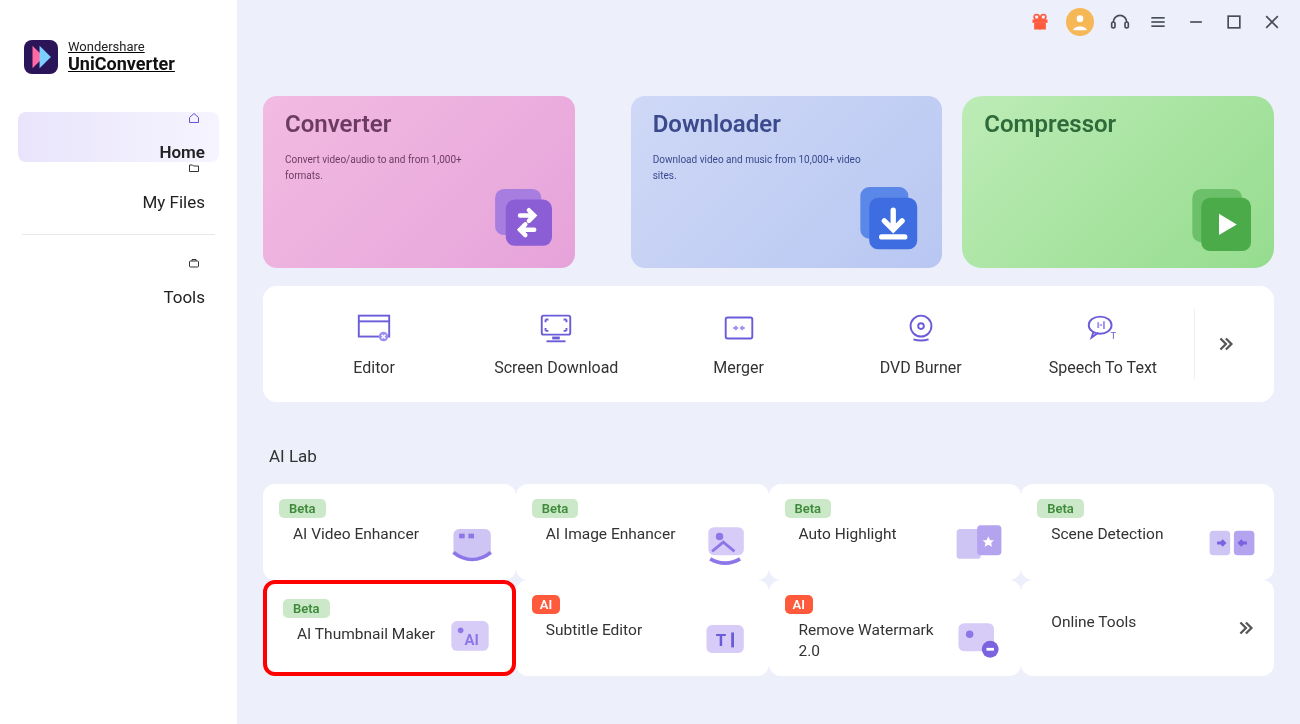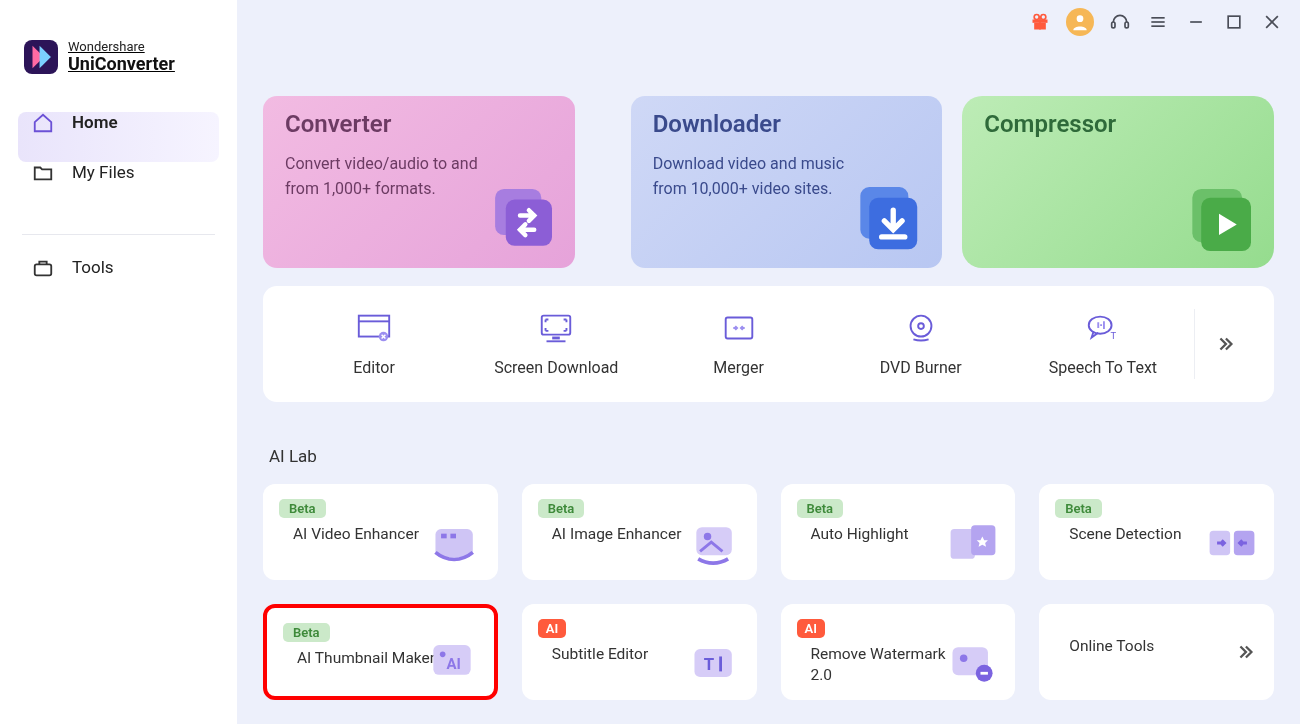--- a/index.html
+++ b/index.html
@@ -3,47 +3,47 @@
 <meta charset="utf-8">
 <style>
 * { margin: 0; padding: 0; box-sizing: border-box; font-family: -apple-system, BlinkMacSystemFont, "Segoe UI", Roboto, sans-serif; }
 body { width: 1300px; height: 724px; background: #edf0fb; overflow: hidden; display: flex; }
 .sidebar { width: 237px; height: 100%; background: #fff; padding: 40px 18px 0; }
 .logo-row { display: flex; align-items: center; gap: 10px; margin-bottom: 38px; padding-left: 6px; }
 .logo-box { width: 34px; height: 34px; border-radius: 8px; background: #2c1458; display: flex; align-items: center; justify-content: center; }
 .logo-text { line-height: 1.1; text-decoration: underline; }
 .logo-text .brand { font-size: 13px; color: #222; }
 .logo-text .product { font-size: 18px; font-weight: 700; color: #111; }
-.nav-item { display: flex; align-items: flex-start; gap: 18px; height: 50px; border-radius: 8px; padding: 0 14px; cursor: pointer; font-size: 17px; color: #222; }
+.nav-item { display: flex; align-items: flex-end; gap: 18px; height: 50px; border-radius: 8px; padding: 0 14px; cursor: pointer; font-size: 17px; color: #222; flex-direction: column; }
 .nav-item.active { background: linear-gradient(90deg, #e9e4fb 0%, #f6f4ff 100%); font-weight: 600; }
 .nav-item svg { width: 22px; height: 22px; }
 .nav-divider { height: 1px; background: #e7e8ee; margin: 22px 4px; }
 .main { flex: 1; position: relative; padding: 0 26px; }
 .titlebar { position: absolute; top: 8px; right: 16px; display: flex; align-items: center; gap: 14px; }
 .titlebar .ic { width: 24px; height: 24px; display: flex; align-items: center; justify-content: center; cursor: pointer; color: #4a4d57; }
 .titlebar .ic svg { width: 20px; height: 20px; }
 .titlebar .avatar { width: 28px; height: 28px; border-radius: 50%; background: #f6b756; display: flex; align-items: center; justify-content: center; }
 .titlebar .gift { color: #ff5a3c; }
 .hero-row { display: flex; gap: 20px; margin-top: 96px; }
 .hero { flex: 1; height: 172px; border-radius: 14px; padding: 14px 22px; position: relative; overflow: hidden; cursor: pointer; }
 .hero h2 { font-size: 24px; font-weight: 600; margin-bottom: 14px; }
-.hero p { font-size: 16px; line-height: 1.55; max-width: 210px; }
+.hero p { font-size: 10px; line-height: 1.55; max-width: 210px; }
 .hero-conv { background: linear-gradient(135deg, #f2bbe2 0%, #e6a3da 100%); }
 .hero-conv h2, .hero-conv p { color: #6c3b63; }
 .hero-down { background: linear-gradient(135deg, #cfd8f6 0%, #b8c7f2 100%); margin-left: 36px; }
 .hero-down h2, .hero-down p { color: #3a4a8c; }
 .hero-comp { background: linear-gradient(135deg, #bdecb6 0%, #95dc8e 100%); border-radius: 20px; }
 .hero-comp h2, .hero-comp p { color: #2f6a3a; }
 .hero-ic { position: absolute; right: 10px; bottom: 8px; width: 90px; height: 80px; }
 .tool-strip { background: #fff; border-radius: 14px; margin-top: 18px; height: 116px; display: flex; align-items: center; padding: 0 20px; }
 .tool-item { flex: 1; display: flex; flex-direction: column; align-items: center; gap: 14px; cursor: pointer; font-size: 16px; color: #333; }
 .tool-item svg { width: 38px; height: 32px; }
 .tool-more { width: 60px; display: flex; align-items: center; justify-content: center; border-left: 1px solid #eceef3; height: 70px; cursor: pointer; }
 .section-title { font-size: 17px; color: #333; margin: 44px 0 18px 6px; }
-.card-grid { display: grid; grid-template-columns: repeat(4, 1fr); gap: 24px; }
+.card-grid { display: grid; grid-template-columns: repeat(4, 1fr); gap: 0; }
 .card { background: #fff; border-radius: 12px; height: 96px; padding: 14px 16px; position: relative; cursor: pointer; }
 .card.highlight { border: 4px solid #ff0000; }
 .badge { display: inline-block; font-size: 13px; font-weight: 600; padding: 2px 10px; border-radius: 5px; margin-bottom: 6px; }
 .badge.beta { background: #cbe9c9; color: #3e8a3a; }
 .badge.ai { background: #ff5a3c; color: #fff; padding: 2px 8px; }
 .card-title { font-size: 15.5px; color: #333; line-height: 1.35; margin-left: 14px; max-width: 140px; }
 .card-ic { position: absolute; right: 14px; bottom: 12px; width: 56px; height: 50px; }
 .card-arrow { position: absolute; right: 18px; top: 50%; transform: translateY(-50%); }
 </style>
 </head>

